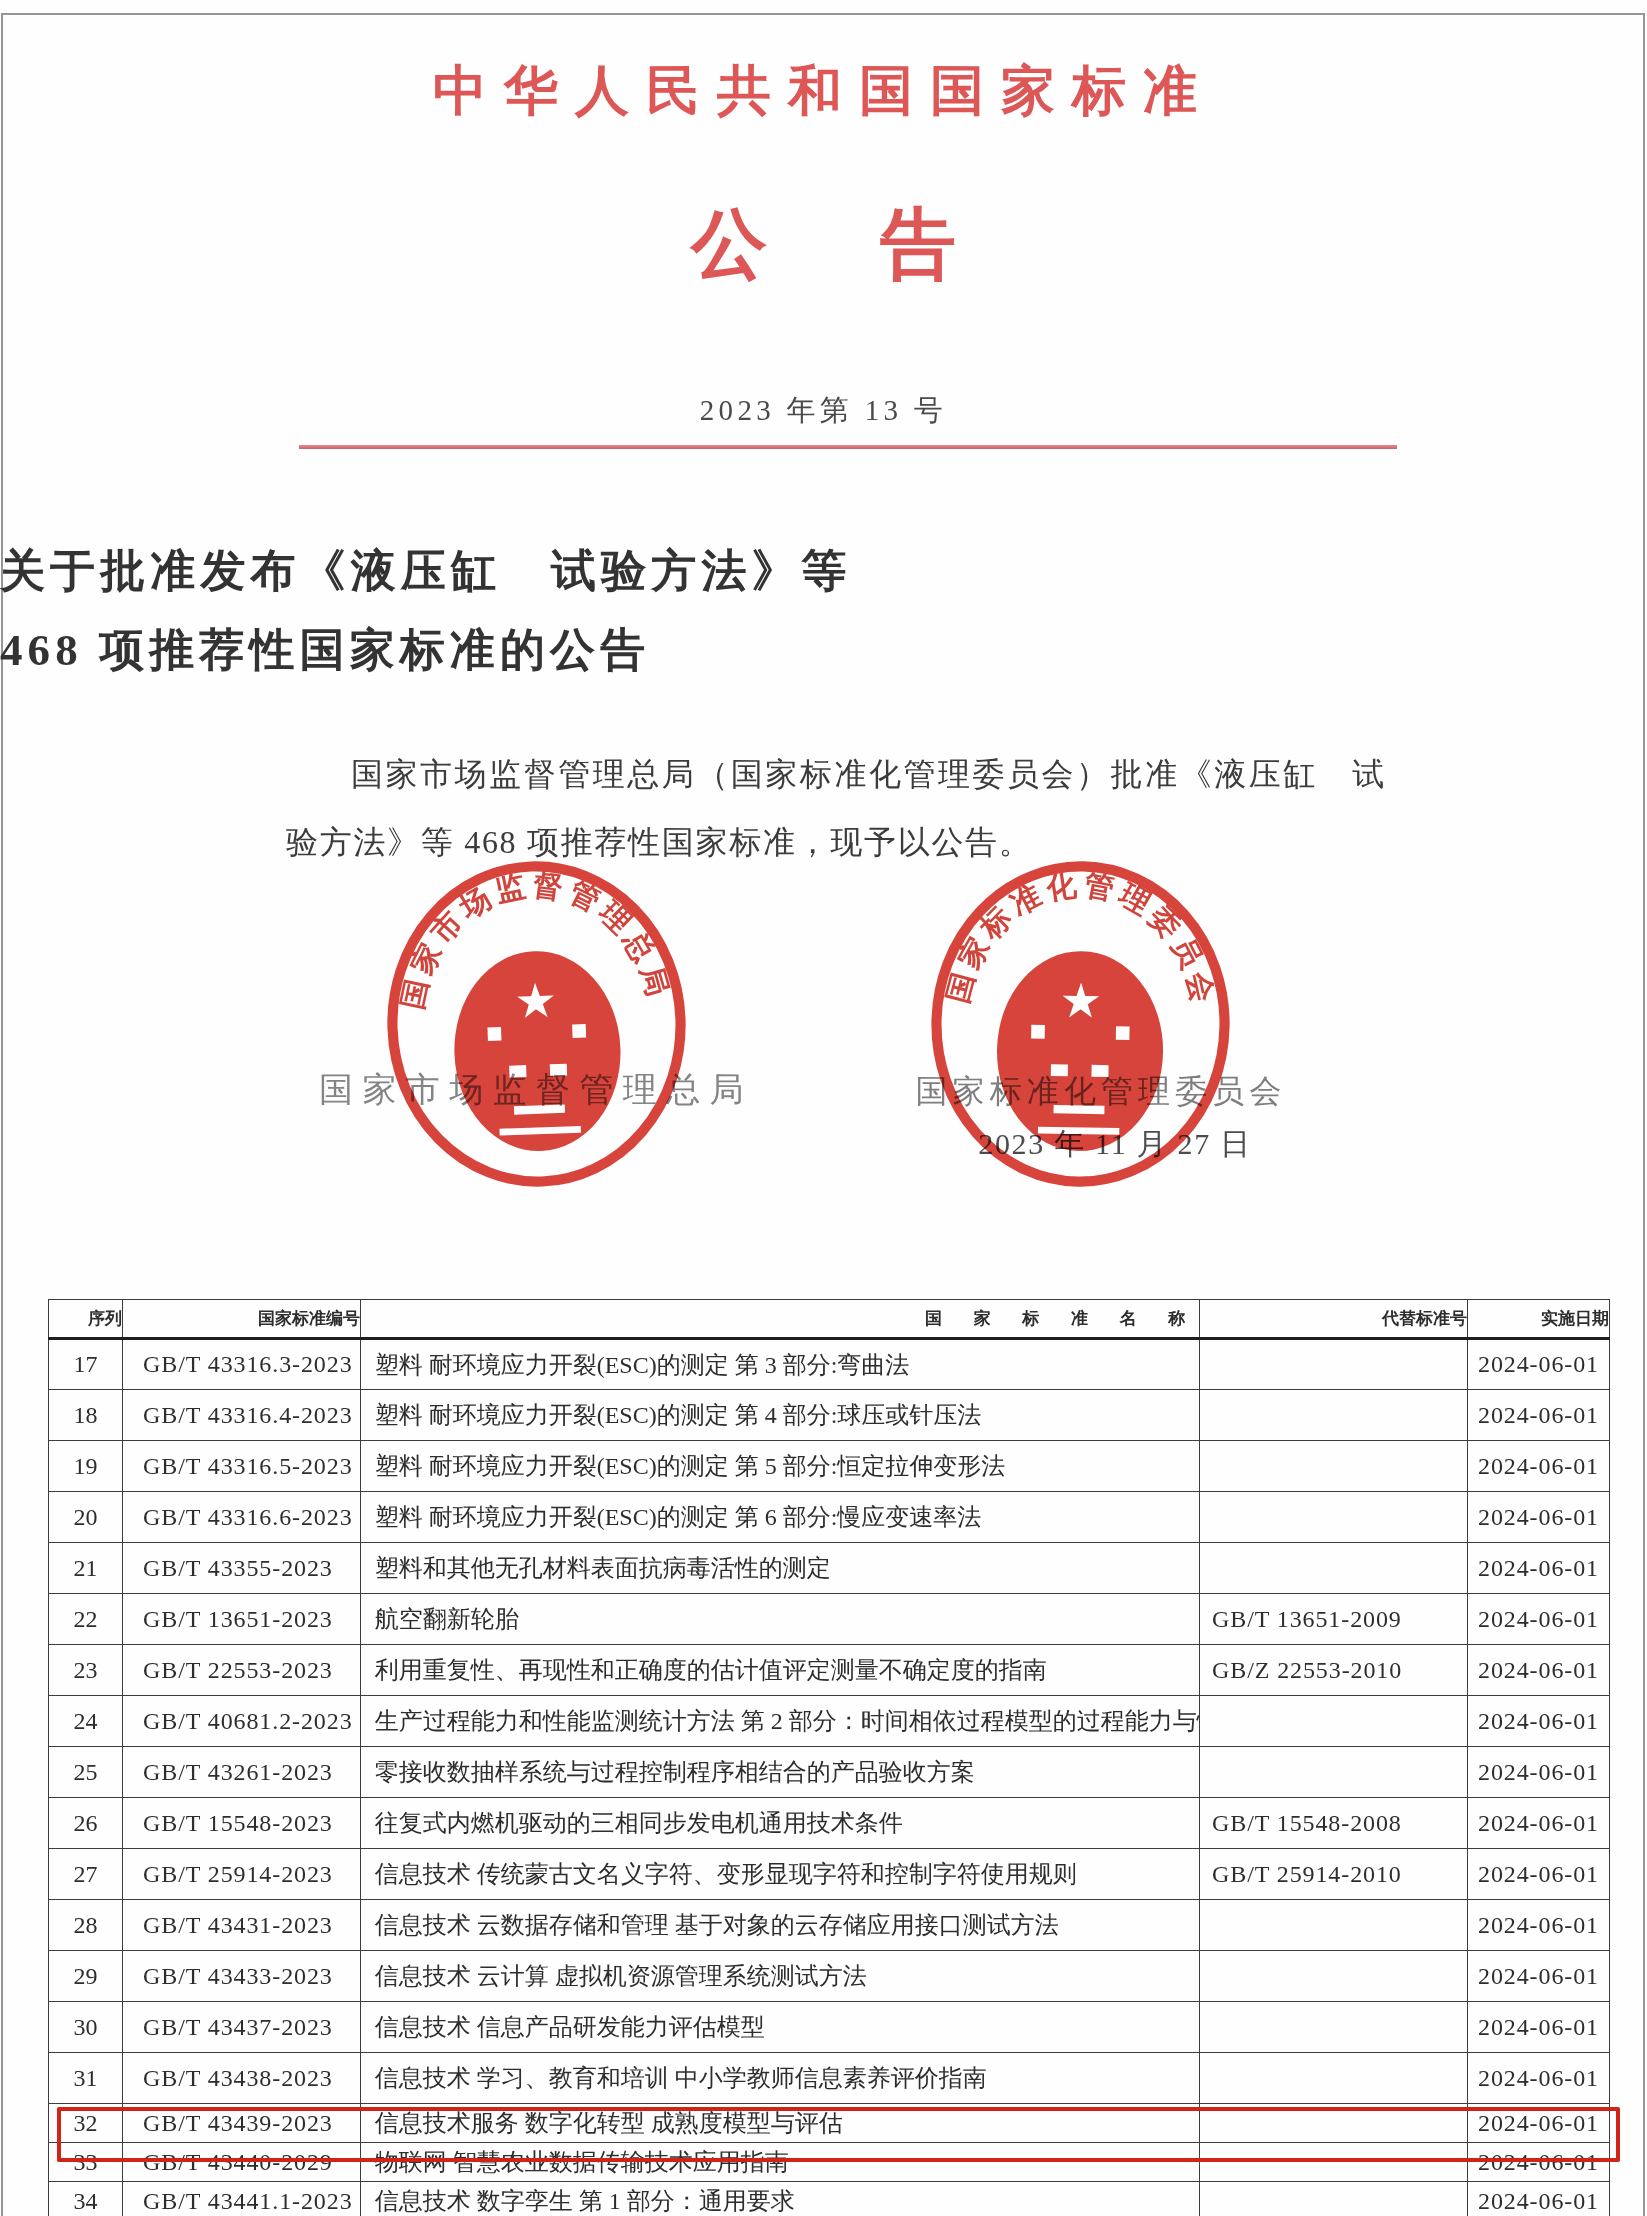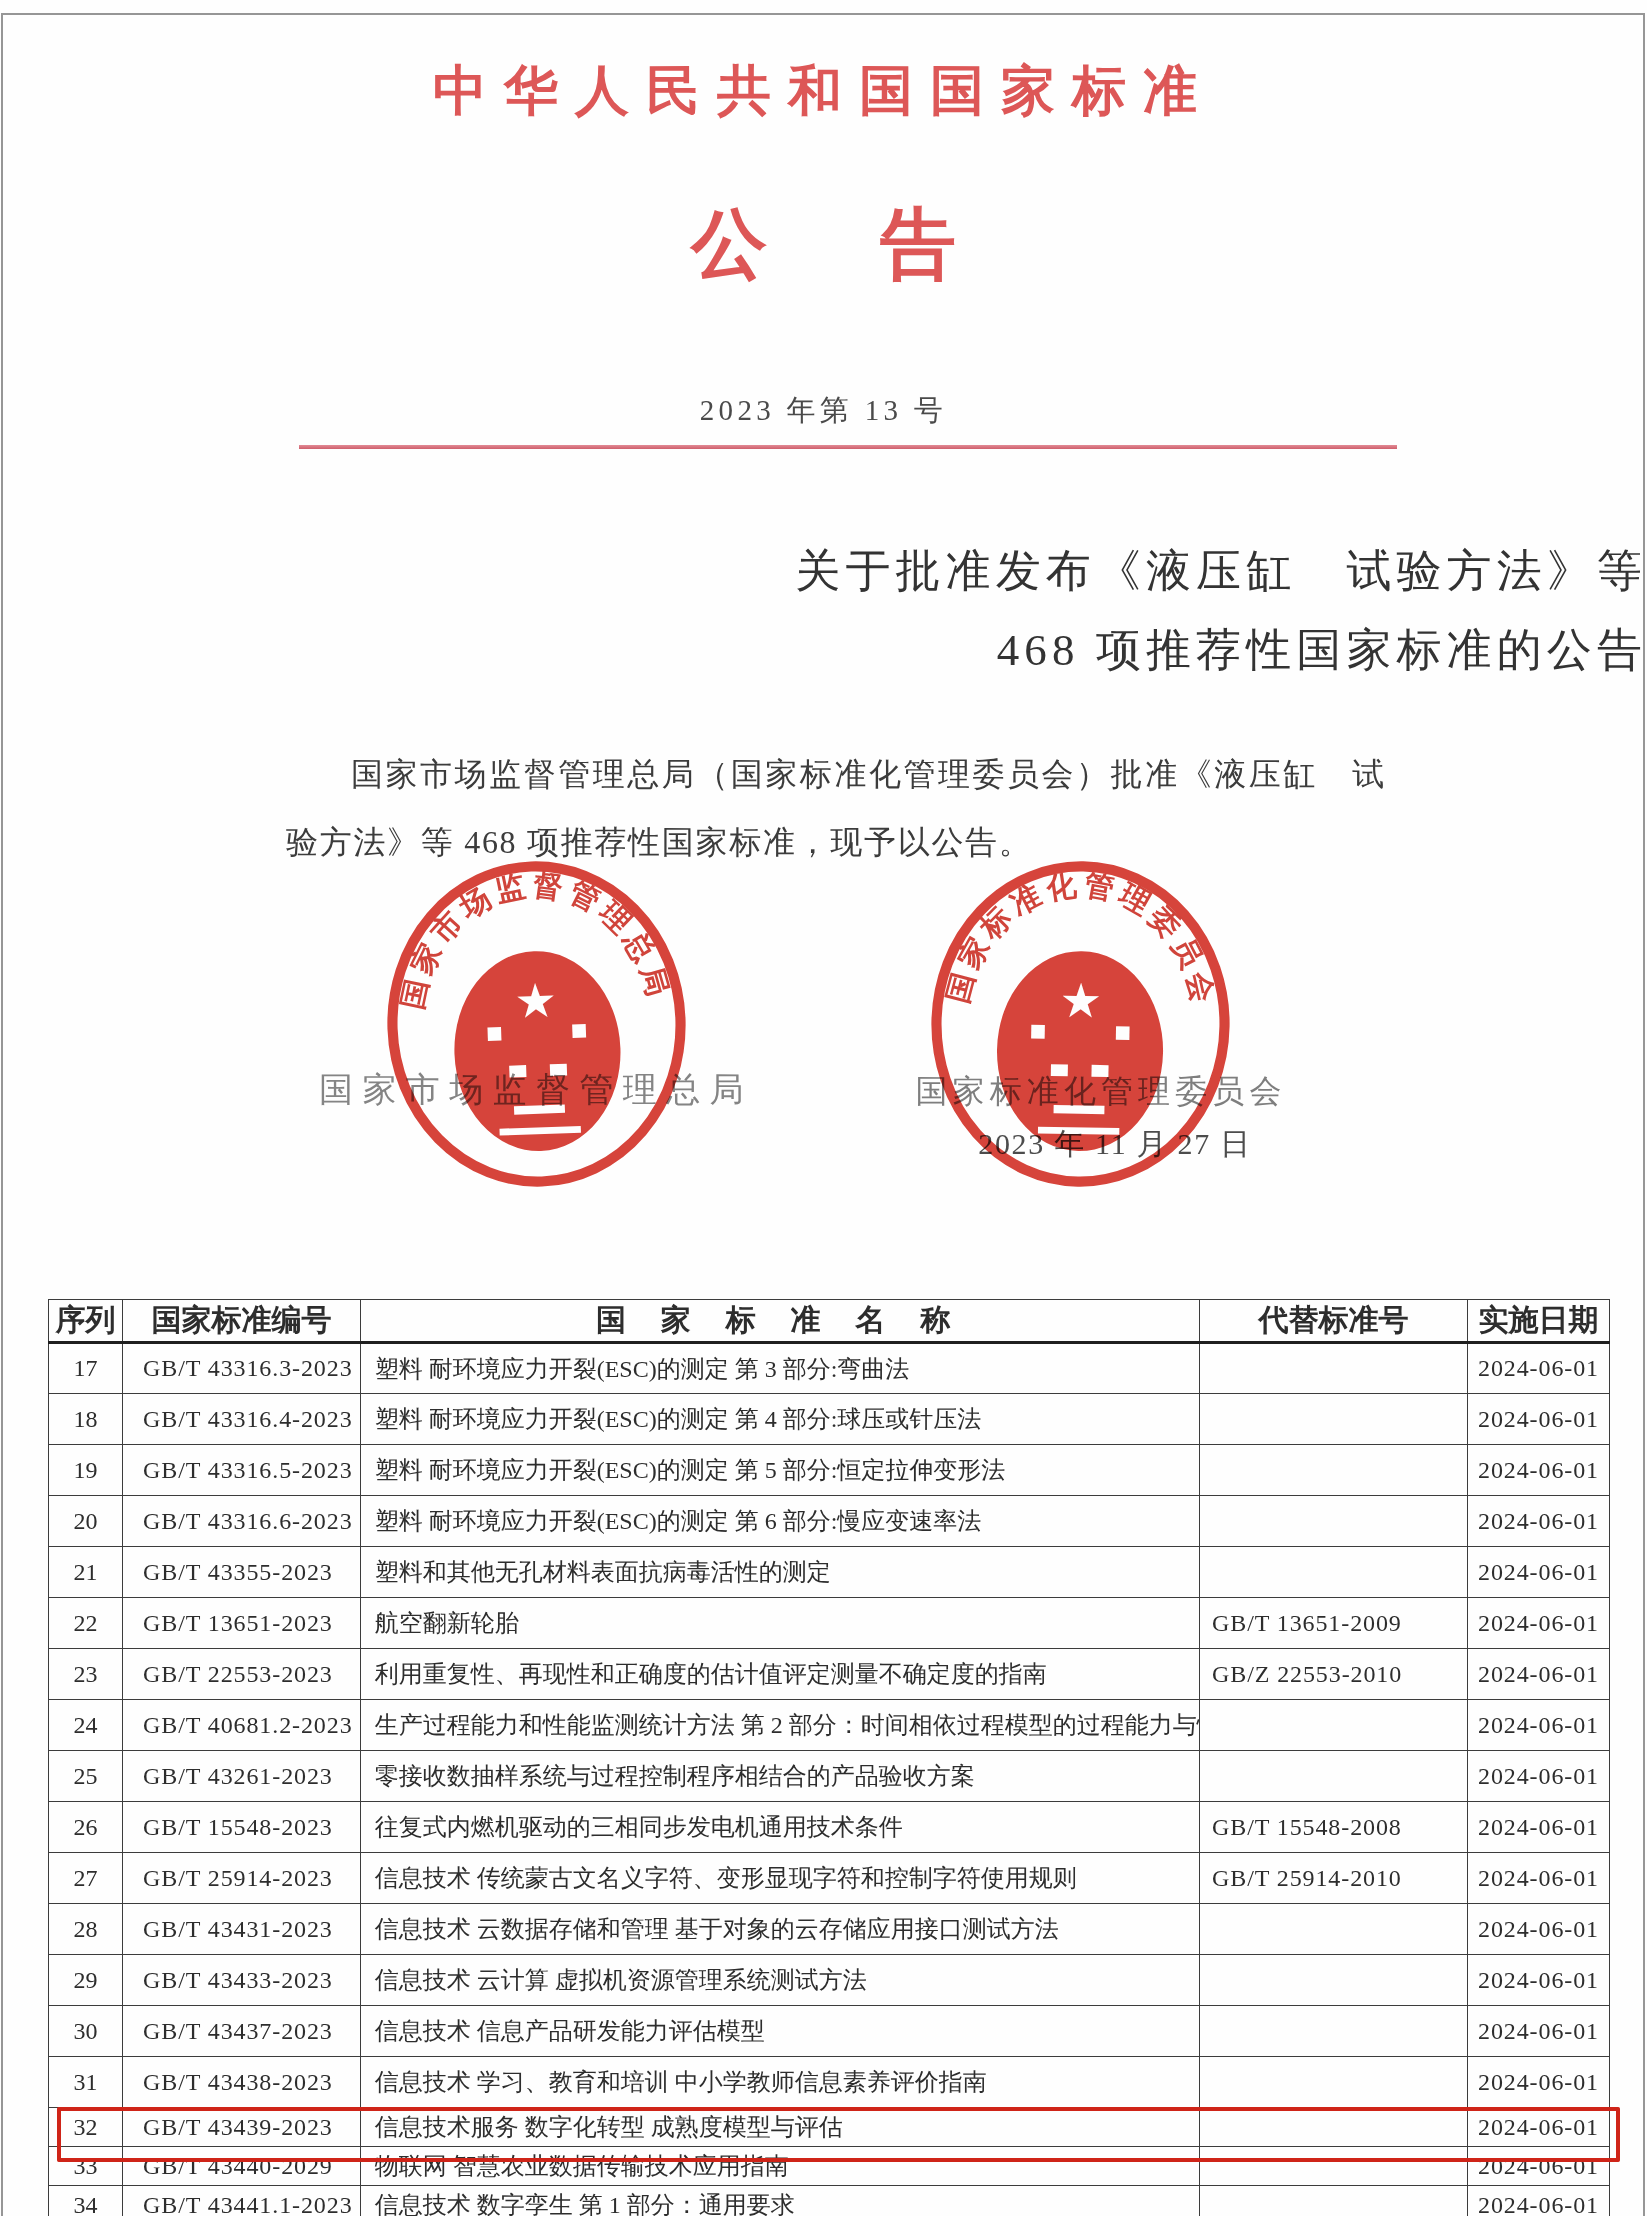--- a/index.html
+++ b/index.html
@@ -24,22 +24,22 @@
   }
   .issue-number{
     position:absolute; top:391px; left:0; width:100%;
     text-align:center; font-size:29px; color:#4a4a4a; letter-spacing:4.3px;
   }
   .red-line{
     position:absolute; top:445px; left:299px; width:1098px; height:4.3px;
     background:linear-gradient(180deg,#e28b95,#cf5f6c);
   }
   .notice-heading{
-    position:absolute; left:0; width:100%; text-align:right;
-    font-size:45px; font-weight:400; color:#333; letter-spacing:5.1px; white-space:nowrap;
+    position:absolute; left:0; width:100%; text-align:left;
+    font-size:45px; font-weight:700; color:#333; letter-spacing:5.1px; white-space:nowrap;
   }
   .nh1{top:541px;} .nh2{top:620px;}
   .notice-body{
     position:absolute; top:740px; left:286px; width:1100px;
     font-size:32px; line-height:68px; color:#3c3c3c;
     text-align:justify; text-indent:65px; letter-spacing:1.7px;
   }
   .agency-label{
     position:absolute; white-space:nowrap; text-align:center; z-index:1;
   }
@@ -60,21 +60,21 @@
   .std-table{
     position:absolute; left:48px; top:1299px; width:1560px;
     border-collapse:collapse; table-layout:fixed;
     font-size:24px; color:#2d2d2d;
   }
   .std-table th,.std-table td{
     border:1.7px solid #3c3c3c; vertical-align:middle;
     overflow:hidden; white-space:nowrap; padding:0;
   }
   .std-table thead tr{height:39px;}
-  .std-table th{font-size:30px; font-weight:700; text-align:center; border-bottom:3.4px solid #1f1f1f;}
+  .std-table th{font-size:17px; font-weight:700; text-align:right; border-bottom:3.4px solid #1f1f1f;}
   .std-table th.h-name{letter-spacing:13.7px;}
   tr.rh-a{height:51px;} tr.rh-b{height:51px;} tr.rh-c{height:39px;}
   td.c-seq{text-align:center;}
   td.c-code{padding-left:20px; letter-spacing:0.9px;}
   td.c-name{padding-left:13.7px;}
   td.c-rep{padding-left:12px; letter-spacing:0.9px;}
   td.c-date{text-align:center; letter-spacing:0.9px;}
   .row-highlight{
     position:absolute; left:57px; width:1563px; box-sizing:border-box;
     border:4.3px solid #cf2418; border-radius:1.7px; z-index:5; pointer-events:none;

